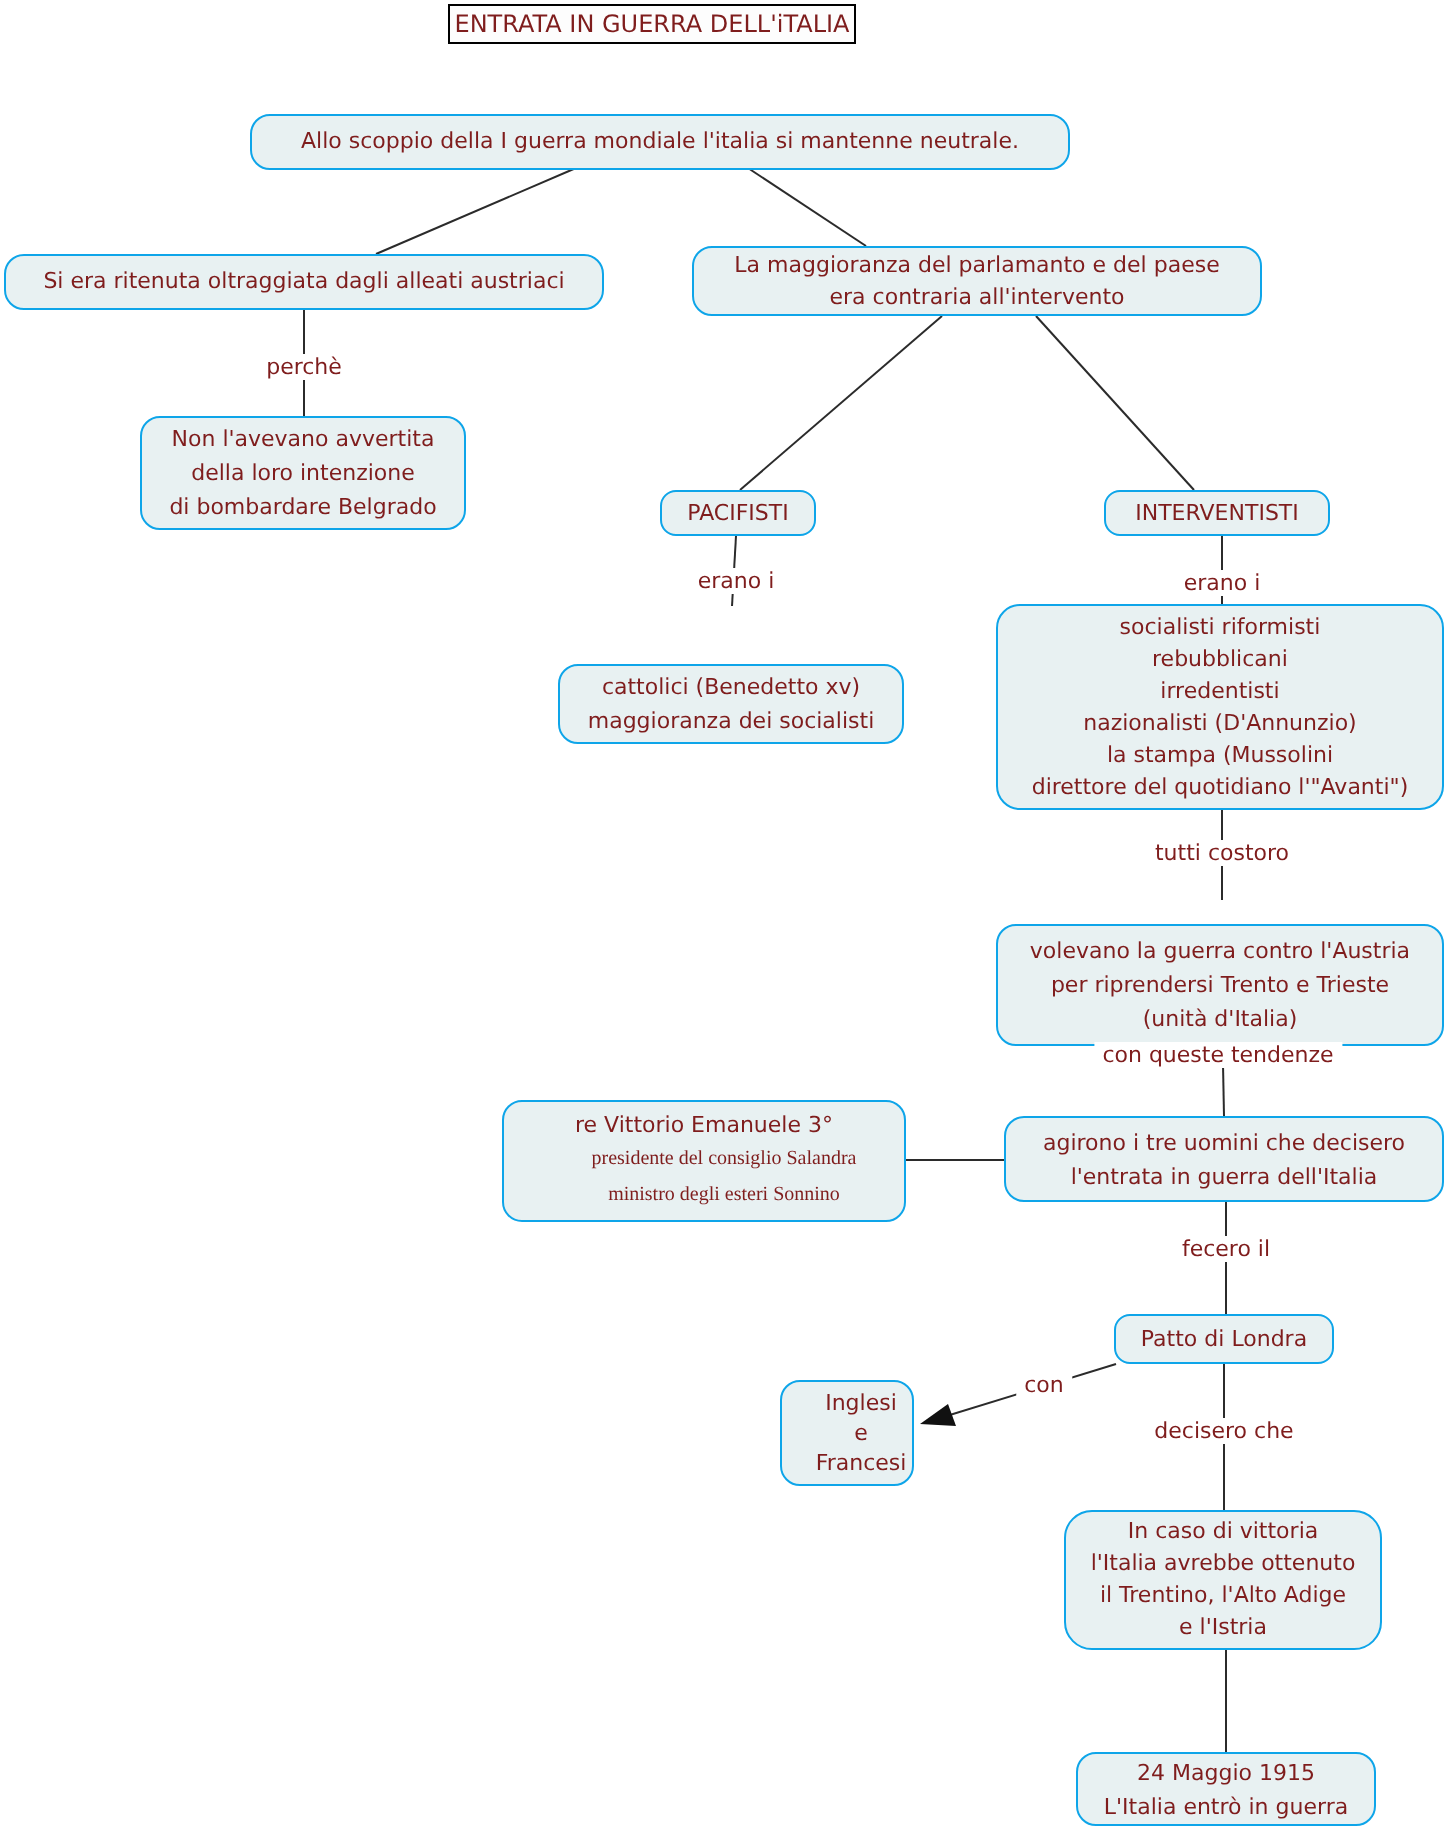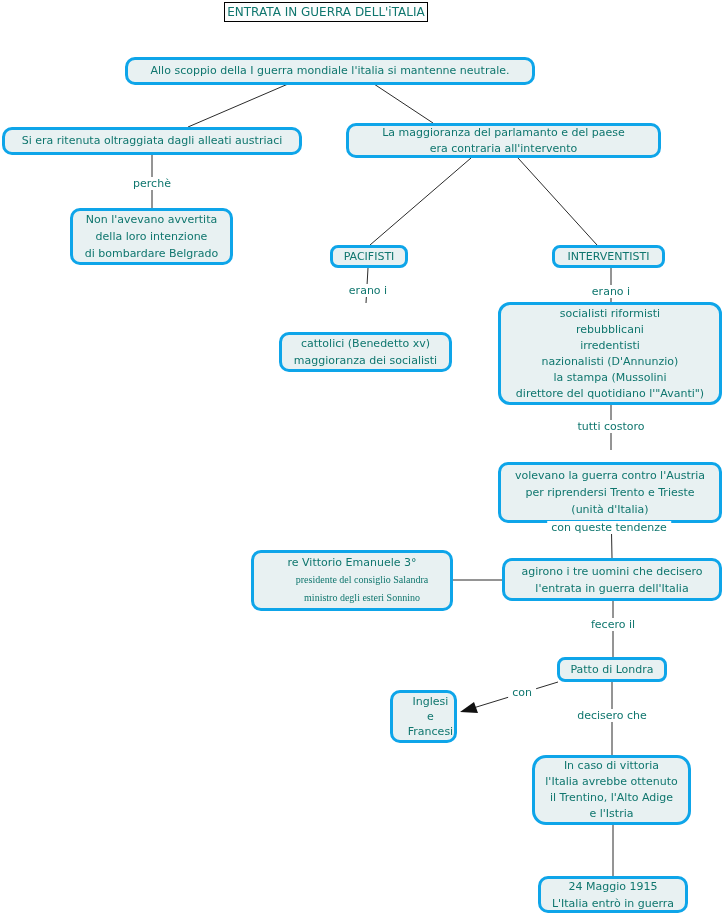--- a/index.html
+++ b/index.html
@@ -1,29 +1,29 @@
 <!DOCTYPE html>
 <html><head>
 <meta charset="utf-8">
 <style>
   html,body{margin:0;padding:0;background:#ffffff;}
   #canvas{
     position:relative;
     width:726px;height:919px;
     background:#ffffff;
     font-family:"DejaVu Sans","Liberation Sans",sans-serif;
-    color:#0f766e;
+    color:#7f1d1d;
     overflow:hidden;
   }
   #wires{position:absolute;left:0;top:0;width:726px;height:919px;}
   .node{
     position:absolute;
     box-sizing:border-box;
     background:#e8f1f2;
-    border:3px solid #0ea5e9;
+    border:1px solid #0ea5e9;
     border-radius:10px;
     display:flex;flex-direction:column;
     align-items:center;justify-content:center;
     text-align:center;
     font-size:11px;line-height:16px;
     white-space:pre-line;
     padding:2px 4px;
   }
   .lh17{line-height:17px;}
   .title-box{
@@ -81,21 +81,21 @@
   <div class="node" style="left:125px;top:57px;width:410px;height:28px;">Allo scoppio della I guerra mondiale l'italia si mantenne neutrale.</div>
 
   <div class="node" style="left:2px;top:127px;width:300px;height:28px;">Si era ritenuta oltraggiata dagli alleati austriaci</div>
 
   <div class="link-label" style="left:152px;top:177px;">perchè</div>
 
   <div class="node lh17" style="left:70px;top:208px;width:163px;height:57px;">Non l'avevano avvertita
 della loro intenzione
 di bombardare Belgrado</div>
 
-  <div class="node" style="left:346px;top:123px;width:315px;height:35px;">La maggioranza del parlamanto e del paese
+  <div class="node" style="left:346px;top:123px;width:285px;height:35px;">La maggioranza del parlamanto e del paese
 era contraria all'intervento</div>
 
   <div class="node" style="left:330px;top:245px;width:78px;height:23px;border-radius:8px;">PACIFISTI</div>
 
   <div class="link-label" style="left:368px;top:284px;">erano i</div>
 
   <div class="node lh17" style="left:279px;top:303px;width:173px;height:40px;margin-top:29px;">cattolici (Benedetto xv)
 maggioranza dei socialisti</div>
 
   <div class="node" style="left:552px;top:245px;width:113px;height:23px;border-radius:8px;">INTERVENTISTI</div>

